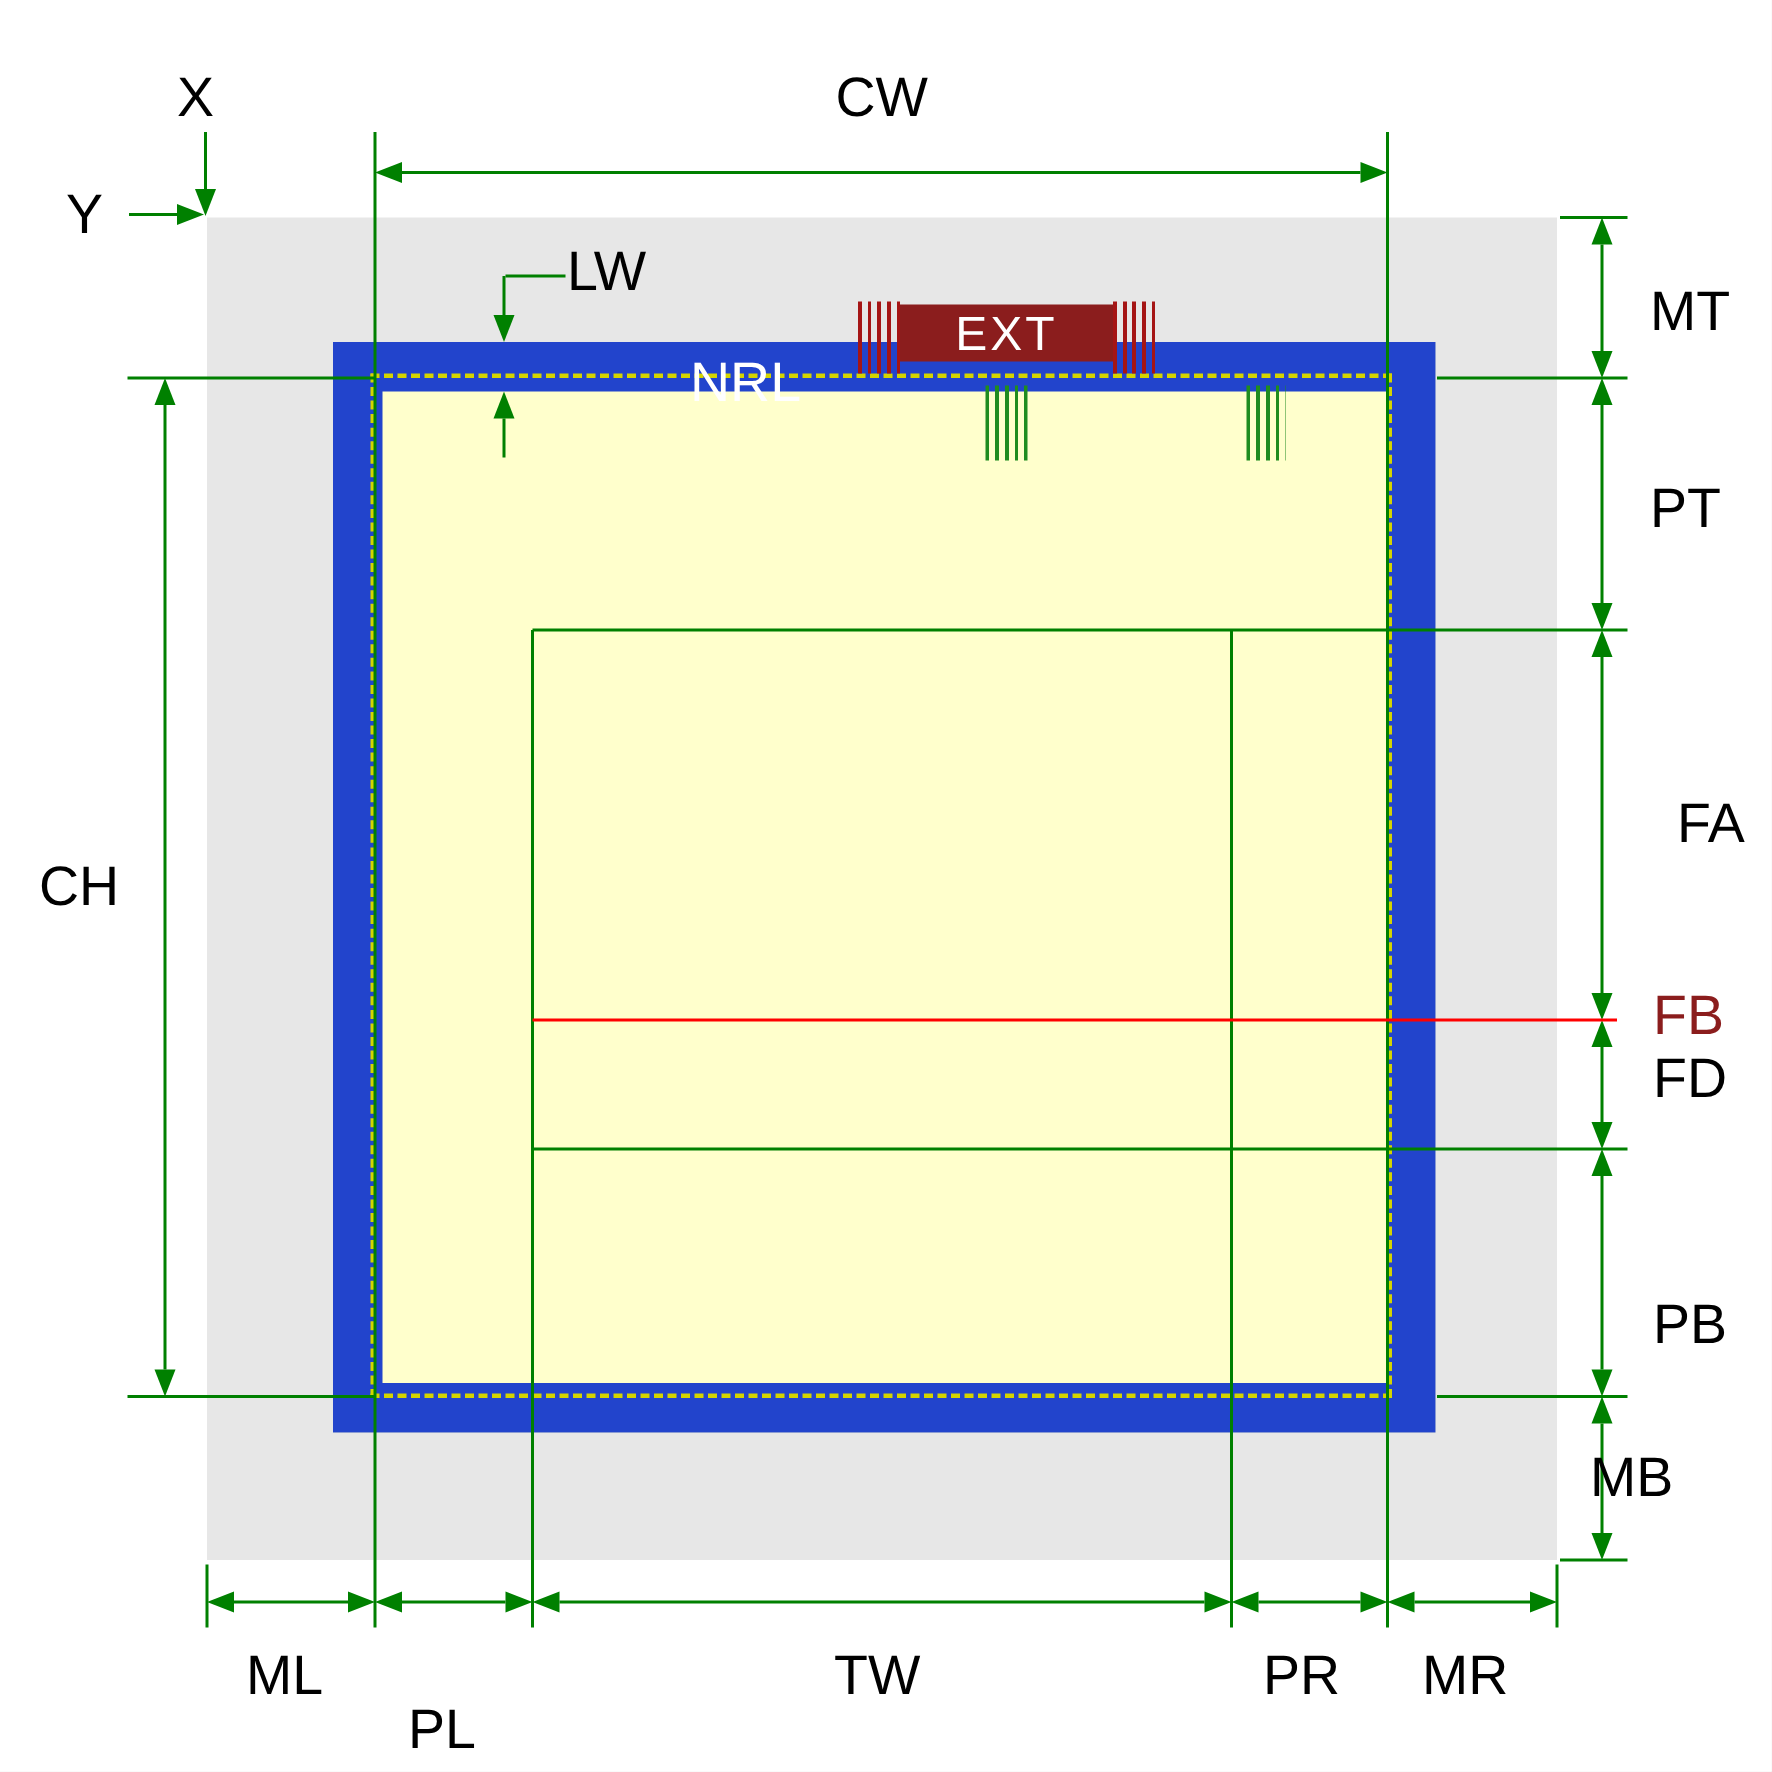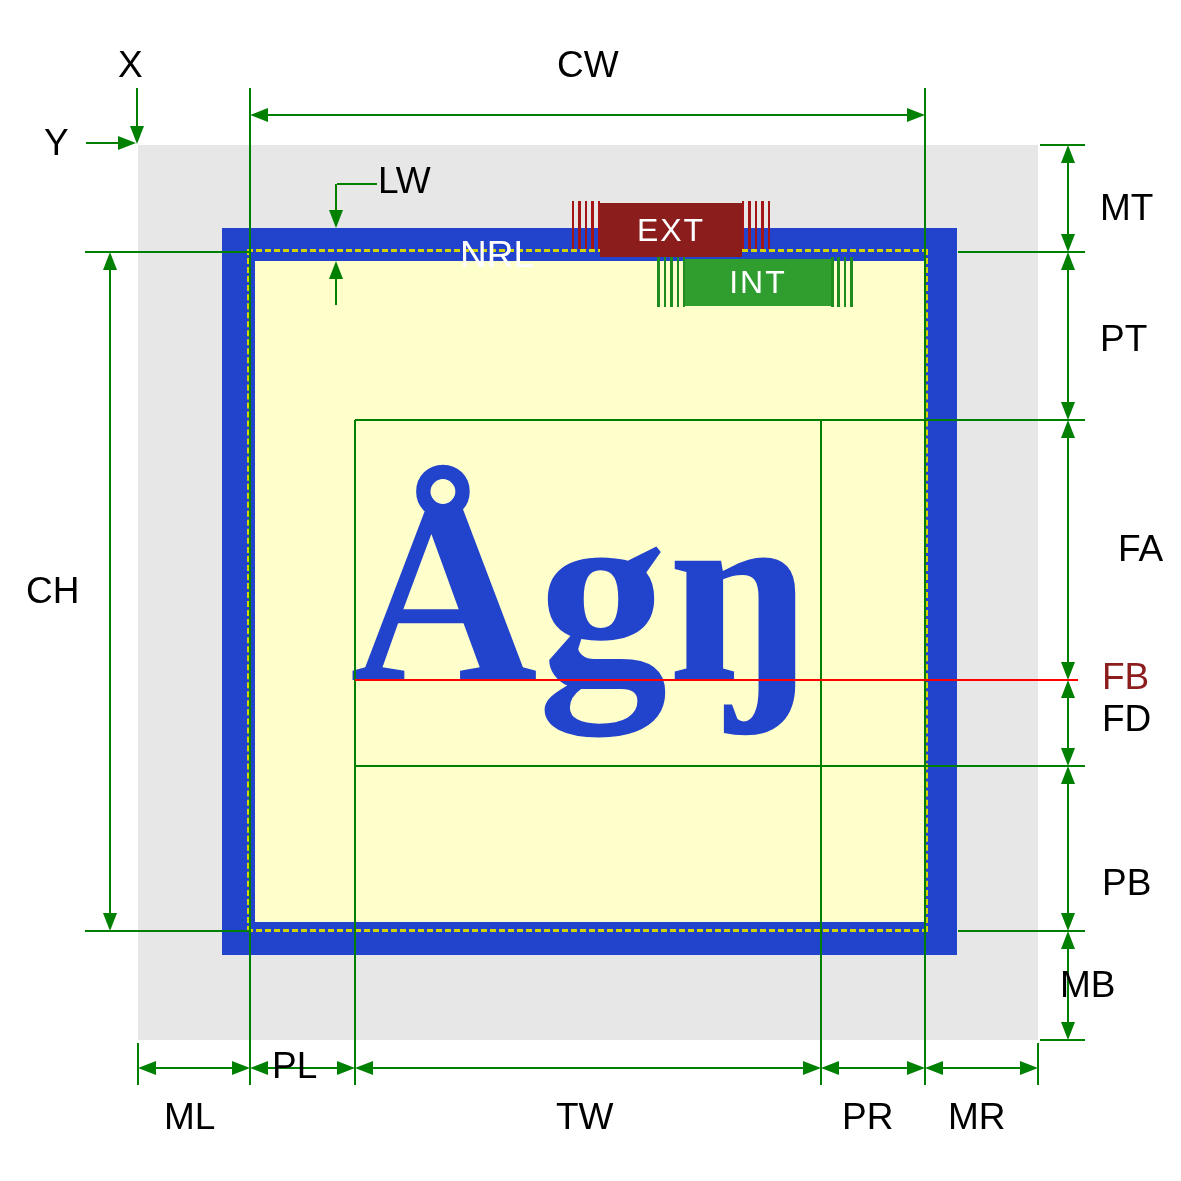--- a/index.html
+++ b/index.html
@@ -41,21 +41,20 @@
 </style>
 </head>
 <body>
 
 <div class="canvas">
 
   <div class="margin-box"></div>
   <div class="border-box"></div>
   <div class="nrl-rect"></div>
 
-  <span class="glyphs">Ågŋ</span>
 
   <div class="vl" style="left:249px;top:88px;height:997px"></div>
   <div class="vl" style="left:924px;top:88px;height:997px"></div>
   <div class="vl" style="left:137px;top:1043px;height:42px"></div>
   <div class="vl" style="left:354px;top:420px;height:665px"></div>
   <div class="vl" style="left:820px;top:420px;height:665px"></div>
   <div class="vl" style="left:1037px;top:1043px;height:42px"></div>
   <div class="hl" style="left:85px;top:251px;width:165px"></div>
   <div class="hl" style="left:85px;top:930px;width:165px"></div>
   <div class="hl" style="left:1040px;top:144px;width:45px"></div>
@@ -123,45 +122,42 @@
 
   <div class="ah ah-l" style="left:821px;top:1061px"></div>
   <div class="hl" style="left:839px;top:1067px;width:68px"></div>
   <div class="ah ah-r" style="left:907px;top:1061px"></div>
 
   <div class="ah ah-l" style="left:925px;top:1061px"></div>
   <div class="hl" style="left:943px;top:1067px;width:77px"></div>
   <div class="ah ah-r" style="left:1020px;top:1061px"></div>
 
   <div class="hatch" style="left:572px;top:201px;width:28px;height:48px;background:repeating-linear-gradient(90deg,#a51515 0 2.5px,transparent 2.5px 6.5px)"></div>
-  <div class="badge" style="left:600px;top:203px;width:142px;height:54px;background:#8b1d1d">
+  <div class="badge" style="left:600px;top:203px;width:142px;height:38px;background:#8b1d1d">
     <span>EXT</span>
   </div>
   <div class="hatch" style="left:742px;top:201px;width:28px;height:48px;background:repeating-linear-gradient(90deg,#a51515 0 2.5px,transparent 2.5px 6.5px)"></div>
 
   <div class="hatch" style="left:657px;top:257px;width:28px;height:50px;background:repeating-linear-gradient(90deg,#1f8c1f 0 2.5px,transparent 2.5px 6.5px)"></div>
-  <div class="badge" style="left:685px;top:259px;width:146px;height:47px;background:#2f9e2f">
-    <span>INT</span>
-  </div>
   <div class="hatch" style="left:831px;top:257px;width:26px;height:50px;background:repeating-linear-gradient(90deg,#1f8c1f 0 2.5px,transparent 2.5px 6.5px)"></div>
 
   <span class="lbl" style="left:118px;top:44px">X</span>
   <span class="lbl" style="left:44px;top:122px">Y</span>
   <span class="lbl" style="left:557px;top:44px">CW</span>
   <span class="lbl" style="left:378px;top:160px">LW</span>
   <span class="lbl white" style="left:460px;top:234px">NRL</span>
   <span class="lbl" style="left:26px;top:570px">CH</span>
 
   <span class="lbl" style="left:1100px;top:187px">MT</span>
   <span class="lbl" style="left:1100px;top:318px">PT</span>
   <span class="lbl" style="left:1118px;top:528px">FA</span>
   <span class="lbl dark-red" style="left:1102px;top:656px">FB</span>
   <span class="lbl" style="left:1102px;top:698px">FD</span>
   <span class="lbl" style="left:1102px;top:862px">PB</span>
   <span class="lbl" style="left:1060px;top:964px">MB</span>
 
   <span class="lbl" style="left:164px;top:1096px">ML</span>
-  <span class="lbl" style="left:272px;top:1045px">PL</span>
+  <span class="lbl" style="left:272px;top:1132px">PL</span>
   <span class="lbl" style="left:556px;top:1096px">TW</span>
   <span class="lbl" style="left:842px;top:1096px">PR</span>
   <span class="lbl" style="left:948px;top:1096px">MR</span>
 
 </div>
 
 </body></html>

